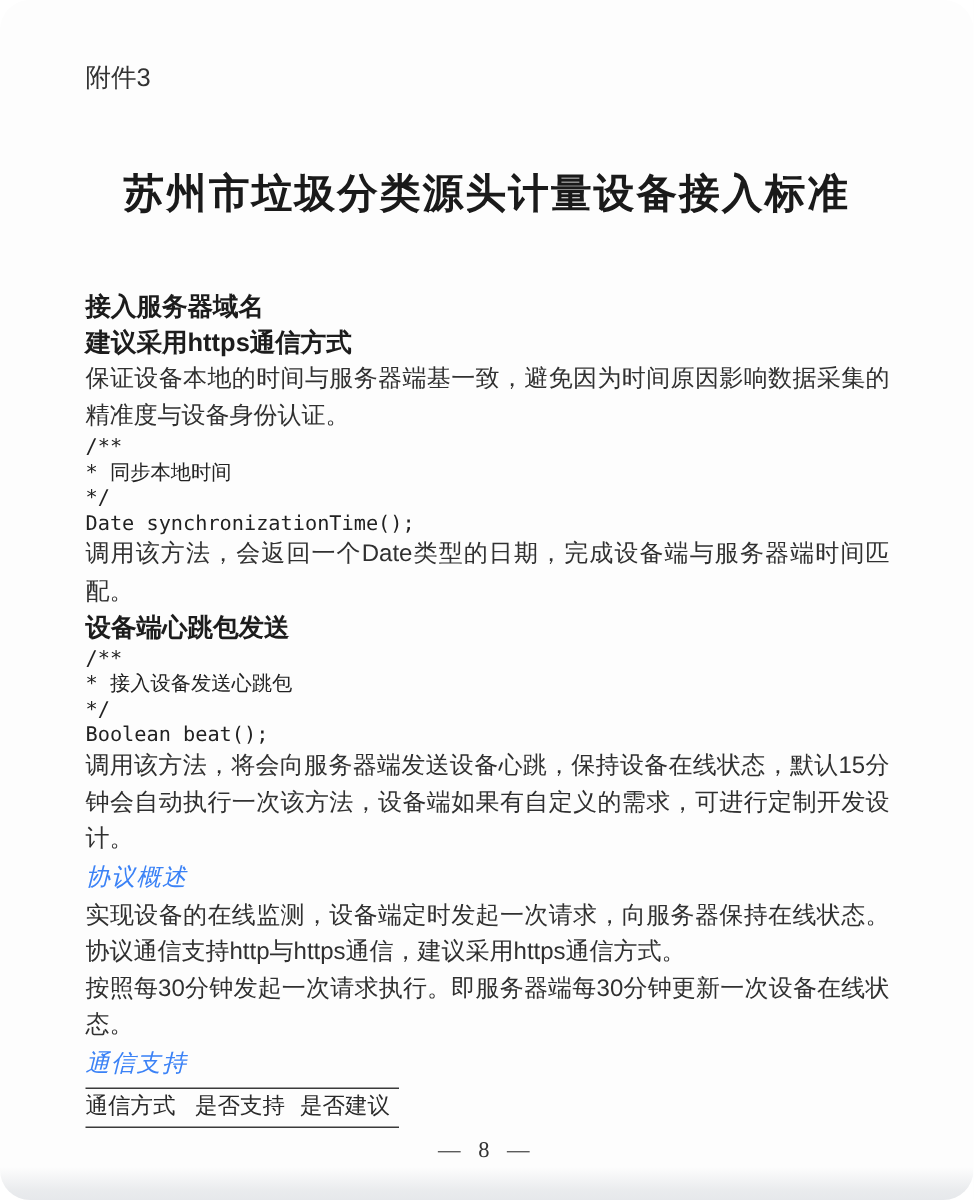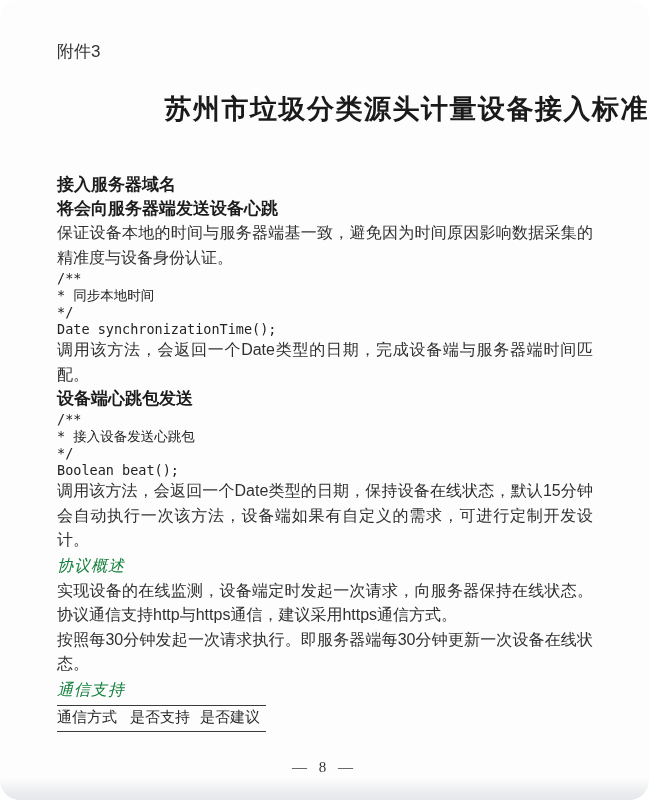--- a/index.html
+++ b/index.html
@@ -30,22 +30,22 @@
     pointer-events: none;
   }
 
   .attachment-label {
     padding: 40px 0 0 57px;
     font-size: 17px;
     color: #333;
   }
 
   .doc-title {
-    margin-top: 28px;
-    text-align: right;
+    margin-top: 48px;
+    text-align: center;
     font-family: "Liberation Serif", serif;
     font-weight: bold;
     font-size: 27px;
     letter-spacing: 1.5px;
     color: #1a1a1a;
   }
 
   .content {
     margin-top: 46px;
     padding: 0 56px 0 57px;
@@ -71,21 +71,21 @@
     line-height: 17px;
     color: #222;
     white-space: pre;
   }
 
   .sub {
     font-size: 16px;
     font-style: italic;
     font-family: "Liberation Serif", serif;
     line-height: 26px;
-    color: #15803d;
+    color: #3b82f6;
     letter-spacing: 1px;
   }
 
   .comm-table {
     border-collapse: collapse;
     margin-top: 2px;
   }
 
   .comm-table th {
     font-size: 15px;
@@ -118,34 +118,34 @@
 <div class="scan-page">
 
   <div class="attachment-label">附件3</div>
 
   <div class="doc-title">苏州市垃圾分类源头计量设备接入标准</div>
 
   <div class="content">
 
     <div class="h">接入服务器域名</div>
 
-    <div class="h">将会向服务器端发送设备心跳</div>
+    <div class="h">建议采用https通信方式</div>
     <div class="p">保证设备本地的时间与服务器端基一致，避免因为时间原因影响数据采集的精准度与设备身份认证。</div>
     <div class="code">/**</div>
     <div class="code">* 同步本地时间</div>
     <div class="code">*/</div>
     <div class="code">Date synchronizationTime();</div>
     <div class="p">调用该方法，会返回一个Date类型的日期，完成设备端与服务器端时间匹配。</div>
 
     <div class="h">设备端心跳包发送</div>
     <div class="code">/**</div>
     <div class="code">* 接入设备发送心跳包</div>
     <div class="code">*/</div>
     <div class="code">Boolean beat();</div>
-    <div class="p">调用该方法，会返回一个Date类型的日期，保持设备在线状态，默认15分钟会自动执行一次该方法，设备端如果有自定义的需求，可进行定制开发设计。</div>
+    <div class="p">调用该方法，将会向服务器端发送设备心跳，保持设备在线状态，默认15分钟会自动执行一次该方法，设备端如果有自定义的需求，可进行定制开发设计。</div>
 
     <div class="sub">协议概述</div>
     <div class="p">实现设备的在线监测，设备端定时发起一次请求，向服务器保持在线状态。协议通信支持http与https通信，建议采用https通信方式。</div>
     <div class="p">按照每30分钟发起一次请求执行。即服务器端每30分钟更新一次设备在线状态。</div>
     <div class="sub">通信支持</div>
 
     <table class="comm-table">
       <thead>
         <tr>
           <th class="col-1">通信方式</th>

